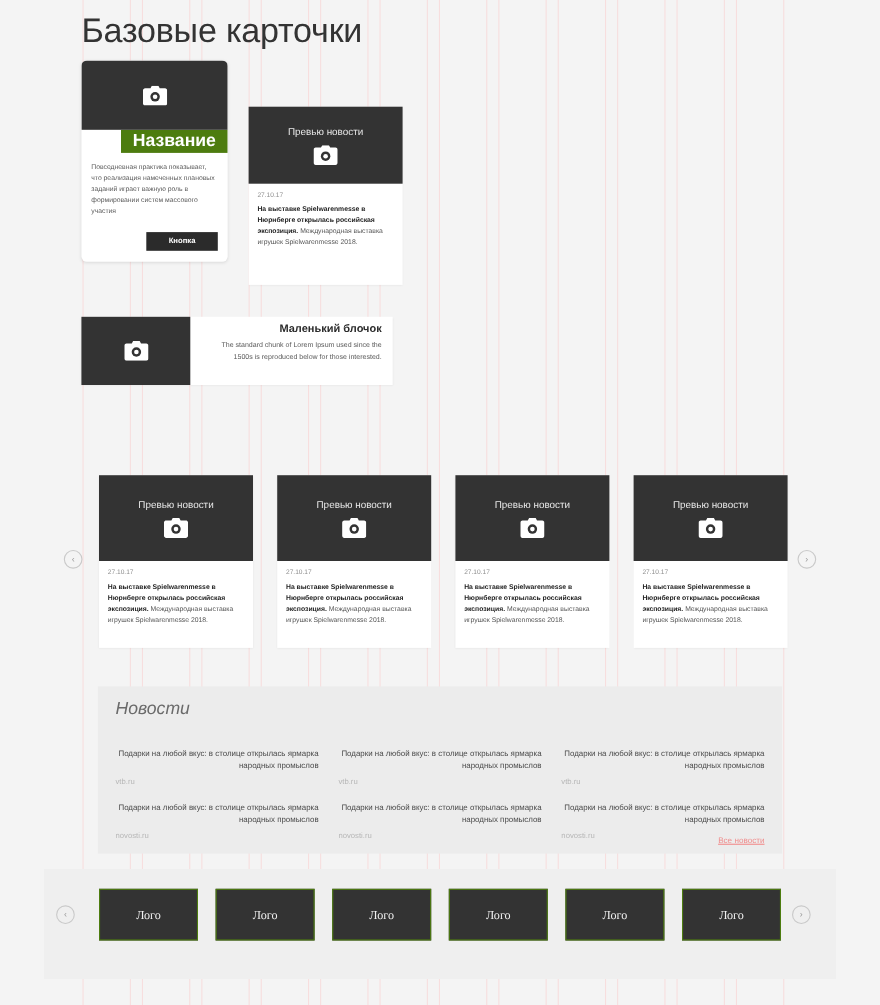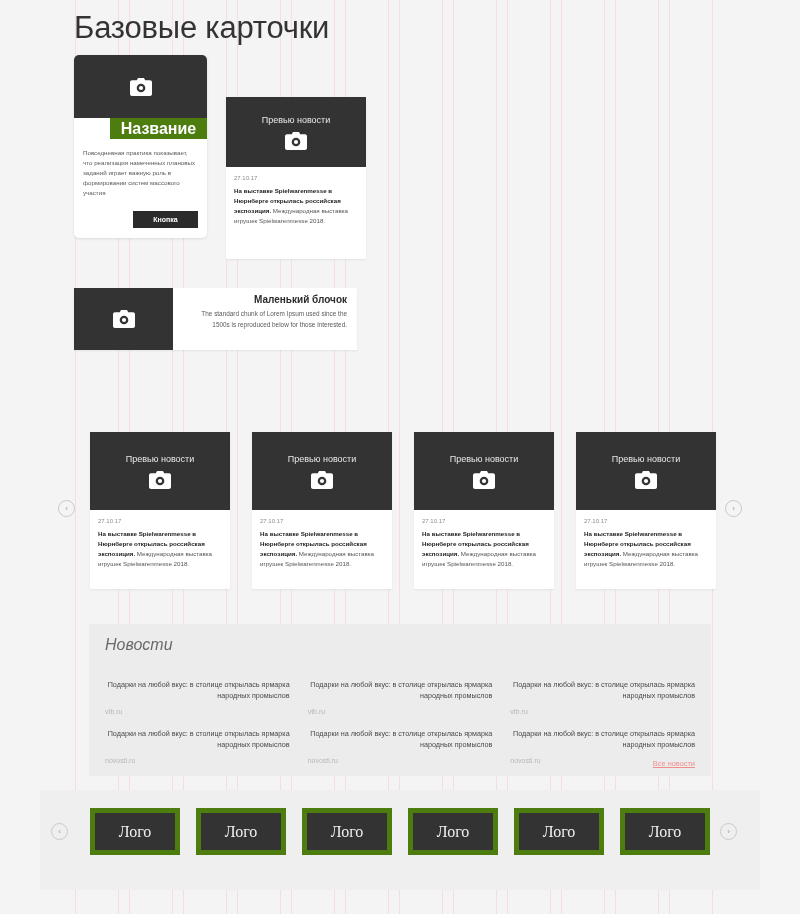--- a/index.html
+++ b/index.html
@@ -288,23 +288,23 @@
     position: absolute;
     left: 50px;
     top: 18px;
     display: flex;
     gap: 16px;
   }
   .logo-tile {
     width: 90px;
     height: 47px;
     background: #333333;
-    border: 5px solid #4d7c0f;
+    border: 1px solid #4d7c0f;
     color: #f0f0f0;
-    font-size: 16px;
+    font-size: 11px;
     font-family: "Liberation Serif", serif;
     display: flex;
     align-items: center;
     justify-content: center;
     cursor: pointer;
   }
   #logo-prev-arrow { left: 50px; top: 33px; }
   #logo-next-arrow { left: 722px; top: 33px; }
   #logo-carousel .carousel-arrow { position: absolute; }
   #logo-carousel #logo-prev-arrow { left: 11px; top: 33px; }

